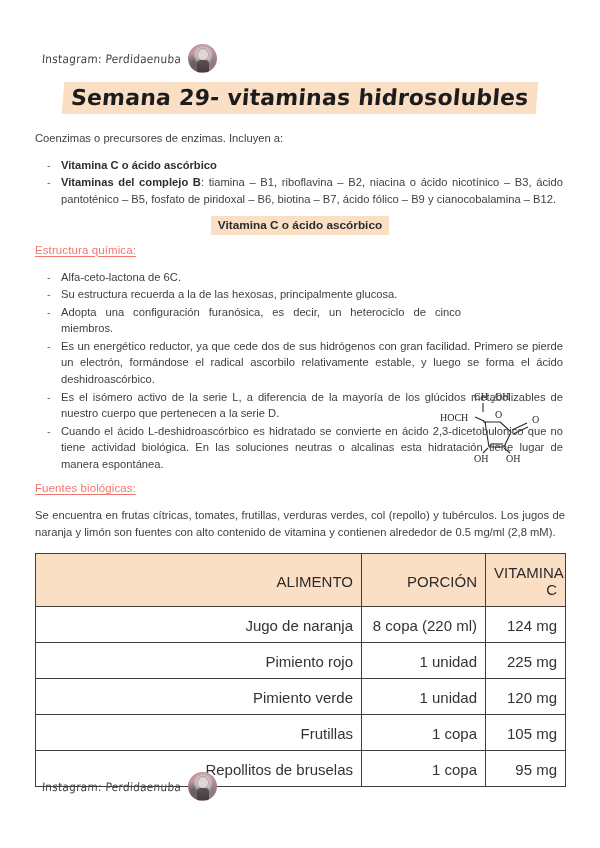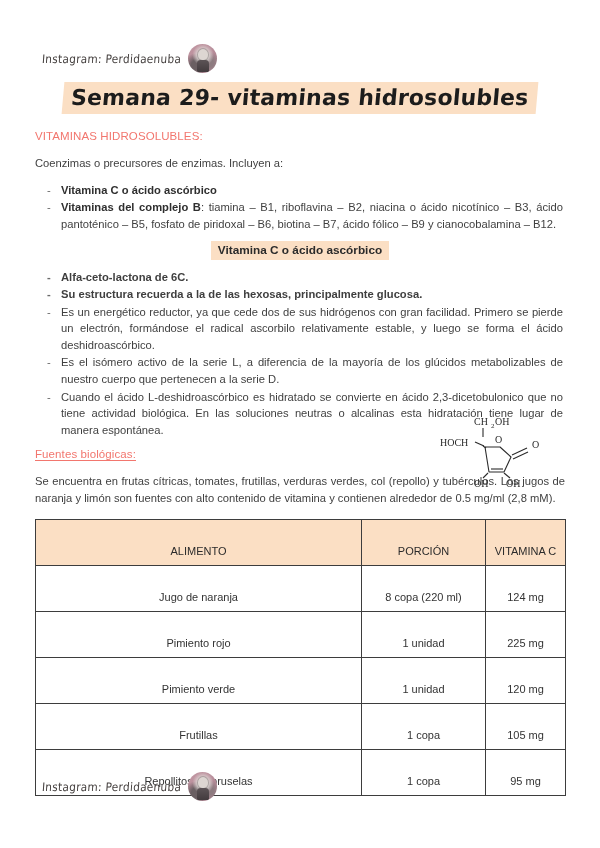--- a/index.html
+++ b/index.html
@@ -163,35 +163,35 @@
   .struct-wrap {
     position: absolute;
     top: 146px;
     right: 15px;
     width: 112px;
     height: 78px;
   }
 
   
   .sec-structure { position: relative; }
-  .sec-structure .narrow { width: 400px; font-weight: bold; }
+  .sec-structure .narrow { width: 400px; }
 
   
   table.vitc {
     border-collapse: collapse;
     width: 530px;
     margin-top: 12px;
     table-layout: fixed;
   }
   table.vitc th, table.vitc td {
     border: 1px solid #3d3d3d;
-    padding: 25px 8px 8px 8px;
-    font-size: 11px;
+    padding: 10px 8px 8px 8px;
+    font-size: 15px;
     font-weight: normal;
-    text-align: center;
+    text-align: right;
     color: #333;
   }
   table.vitc thead th {
     background: #fbdfc4;
     color: #2b2b2b;
   }
   table.vitc col.c1 { width: 326px; }
   table.vitc col.c2 { width: 124px; }
   table.vitc col.c3 { width: 80px; }
 </style>
@@ -204,34 +204,34 @@
     <div class="watermark-text">Instagram: Perdidaenuba</div>
     <div class="avatar"></div>
   </div>
 
   <div class="doc-title">
     <span>Semana 29- vitaminas hidrosolubles</span>
   </div>
 
   <div class="content">
 
-    <h2 class="h-red">VITAMINAS HIDROSOLUBLES:</h2>
 
     <p class="body-text">Coenzimas o precursores de enzimas. Incluyen a:</p>
 
     <ul class="bullets">
       <li><b>Vitamina C o ácido ascórbico</b><span></span></li>
       <li><b>Vitaminas del complejo B</b><span>: tiamina – B1, riboflavina – B2, niacina o ácido nicotínico – B3, ácido pantoténico – B5, fosfato de piridoxal – B6, biotina – B7, ácido fólico – B9 y cianocobalamina – B12.</span></li>
     </ul>
 
     <div class="sub-title">
       <span>Vitamina C o ácido ascórbico</span>
     </div>
 
     <div class="sec-structure">
+      <h2 class="h-red underlined">Estructura química:</h2>
 
       <div class="struct-wrap">
         <svg viewBox="0 0 112 78" width="112" height="78">
           <g fill="#2b2b2b" font-family="'Liberation Serif', serif" font-size="10">
             <text x="36" y="10">CH</text>
             <text x="53" y="13" font-size="7">2</text>
             <text x="57" y="10">OH</text>
             <text x="2" y="31">HOCH</text>
             <text x="57" y="28">O</text>
             <text x="94" y="33">O</text>
@@ -255,20 +255,21 @@
             <line x1="66" y1="58" x2="72" y2="63"></line>
 
             <line x1="45" y1="31" x2="48" y2="33"></line>
           </g>
         </svg>
       </div>
 
       <ul class="bullets">
         <li class="narrow">Alfa-ceto-lactona de 6C.</li>
         <li class="narrow">Su estructura recuerda a la de las hexosas, principalmente glucosa.</li>
+        <li class="narrow">Adopta una configuración furanósica, es decir, un heterociclo de cinco miembros.</li>
         <li>Es un energético reductor, ya que cede dos de sus hidrógenos con gran facilidad. Primero se pierde un electrón, formándose el radical ascorbilo relativamente estable, y luego se forma el ácido deshidroascórbico.</li>
         <li>Es el isómero activo de la serie L, a diferencia de la mayoría de los glúcidos metabolizables de nuestro cuerpo que pertenecen a la serie D.</li>
         <li>Cuando el ácido L-deshidroascórbico es hidratado se convierte en ácido 2,3-dicetobulonico que no tiene actividad biológica. En las soluciones neutras o alcalinas esta hidratación tiene lugar de manera espontánea.</li>
       </ul>
     </div>
 
     <h2 class="h-red underlined">Fuentes biológicas:</h2>
 
     <p class="body-text justified">Se encuentra en frutas cítricas, tomates, frutillas, verduras verdes, col (repollo) y tubérculos. Los jugos de naranja y limón son fuentes con alto contenido de vitamina y contienen alrededor de 0.5 mg/ml (2,8 mM).</p>
 

